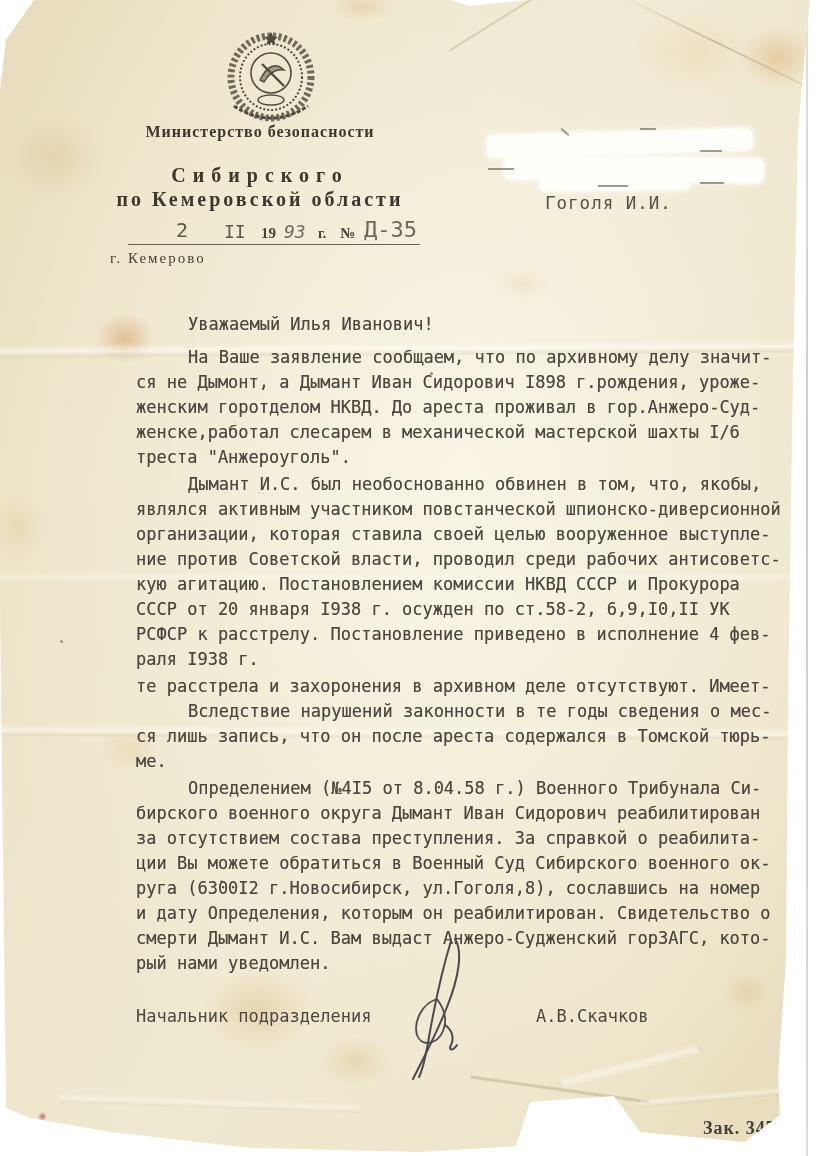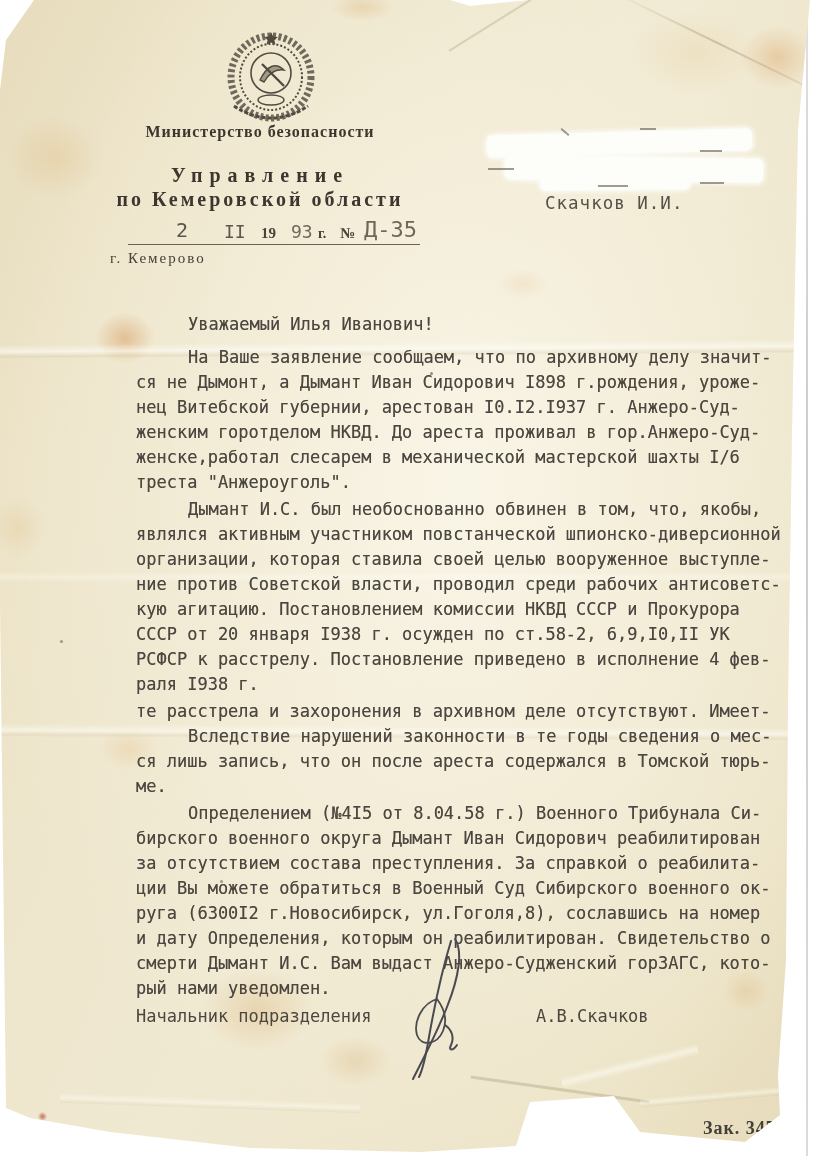--- a/index.html
+++ b/index.html
@@ -35,21 +35,21 @@
   .upr{left:100px;top:164px;width:320px;text-align:center;
     font-family:"Liberation Serif", serif;font-weight:bold;font-size:20px;letter-spacing:7px;}
   .obl{left:90px;top:188px;width:340px;text-align:center;
     font-family:"Liberation Serif", serif;font-weight:bold;font-size:20px;letter-spacing:3px;}
   .dateline{position:absolute;left:128px;top:216px;width:292px;height:28px;
     border-bottom:1.6px solid #6a6258;}
   .dateline span{position:absolute;bottom:2px;}
   .d-day{left:48px;font-size:20px;color:#5c564c;}
   .d-month{left:96px;font-size:18px;color:#5c564c;}
   .d-yearp{left:133px;font-family:"Liberation Serif", serif;font-size:15px;font-weight:bold;color:#494238;}
-  .d-year{left:163px;font-size:18px;color:#6e685c;}
+  .d-year{left:156px;font-size:18px;color:#6e685c;font-style:italic;}
   .d-suf{left:190px;font-family:"Liberation Serif", serif;font-size:14px;font-weight:bold;color:#494238;}
   .d-no{left:212px;font-family:"Liberation Serif", serif;font-size:15px;font-weight:bold;color:#494238;}
   .d-num{left:236px;font-size:22px;color:#6e685c;}
   .city{left:110px;top:250px;width:300px;text-align:left;
     font-family:"Liberation Serif", serif;font-size:15px;letter-spacing:2px;color:#45403a;}
 
   
   .redaction{position:absolute;background:#fdfdfa;border-radius:6px;box-shadow:0 0 4px 2px rgba(253,253,250,.9);}
   .red-frag{position:absolute;background:rgba(80,75,65,.55);height:2px;}
   .addressee{position:absolute;left:545px;top:193px;font-size:17.5px;color:#55504a;letter-spacing:1px;}
@@ -113,21 +113,21 @@
       <path d="M50 36 L68 54 M66 52 L72 58" stroke-width="2.4"></path>
       <ellipse cx="59" cy="72" rx="13" ry="5" stroke-width="1.4"></ellipse>
       <path d="M59 4 l2.2 4.4 4.8.5 -3.6 3.2 1 4.7 -4.4-2.4 -4.4 2.4 1-4.7 -3.6-3.2 4.8-.5 Z" fill="#3a352c" stroke="none"></path>
       <path d="M22 78 Q40 90 59 90 Q78 90 96 78" stroke-width="3" stroke-dasharray="4 2"></path>
     </g>
   </svg>
 
   <div class="lh ministry" style="position:absolute;">
     <div>Министерство безопасности</div>
   </div>
-  <div class="lh upr" style="position:absolute;">Управление</div>
+  <div class="lh upr" style="position:absolute;">Сибирского</div>
   <div class="lh obl" style="position:absolute;">по Кемеровской области</div>
 
   <div class="dateline">
     <span class="d-day">2</span>
     <span class="d-month">II</span>
     <span class="d-yearp">19</span>
     <span class="d-year">93</span>
     <span class="d-suf">г.</span>
     <span class="d-no">№</span>
     <span class="d-num">Д-35</span>
@@ -136,29 +136,28 @@
 
   <div class="redaction" style="left:487px;top:132px;width:265px;height:22px;transform:rotate(-1.6deg);"></div>
   <div class="redaction" style="left:505px;top:157px;width:258px;height:24px;transform:rotate(.8deg);"></div>
   <div class="redaction" style="left:540px;top:178px;width:150px;height:12px;transform:rotate(-.5deg);"></div>
   <div class="red-frag" style="left:560px;top:131px;width:10px;transform:rotate(40deg);"></div>
   <div class="red-frag" style="left:640px;top:128px;width:16px;"></div>
   <div class="red-frag" style="left:700px;top:150px;width:22px;"></div>
   <div class="red-frag" style="left:488px;top:168px;width:26px;"></div>
   <div class="red-frag" style="left:598px;top:185px;width:30px;"></div>
   <div class="red-frag" style="left:700px;top:182px;width:24px;"></div>
-  <div class="addressee">Скачков И.И.</div>
+  <div class="addressee">Гоголя И.И.</div>
 
   <div class="bodytext">
     <div class="tline ind salutation">Уважаемый Илья Иванович!</div>
     <div>
         <div class="para">
           <div class="tline ind">На Ваше заявление сообщаем, что по архивному делу значит-</div>
           <div class="tline">ся не Дымонт, а Дымант Иван Сидорович I898 г.рождения, уроже-</div>
-          <div class="tline">нец Витебской губернии, арестован I0.I2.I937 г. Анжеро-Суд-</div>
           <div class="tline">женским горотделом НКВД. До ареста проживал в гор.Анжеро-Суд-</div>
           <div class="tline">женске,работал слесарем в механической мастерской шахты I/6</div>
           <div class="tline">треста "Анжероуголь".</div>
         </div>
         <div class="para">
           <div class="tline ind">Дымант И.С. был необоснованно обвинен в том, что, якобы,</div>
           <div class="tline">являлся активным участником повстанческой шпионско-диверсионной</div>
           <div class="tline">организации, которая ставила своей целью вооруженное выступле-</div>
           <div class="tline">ние против Советской власти, проводил среди рабочих антисоветс-</div>
           <div class="tline">кую агитацию. Постановлением комиссии НКВД СССР и Прокурора</div>

